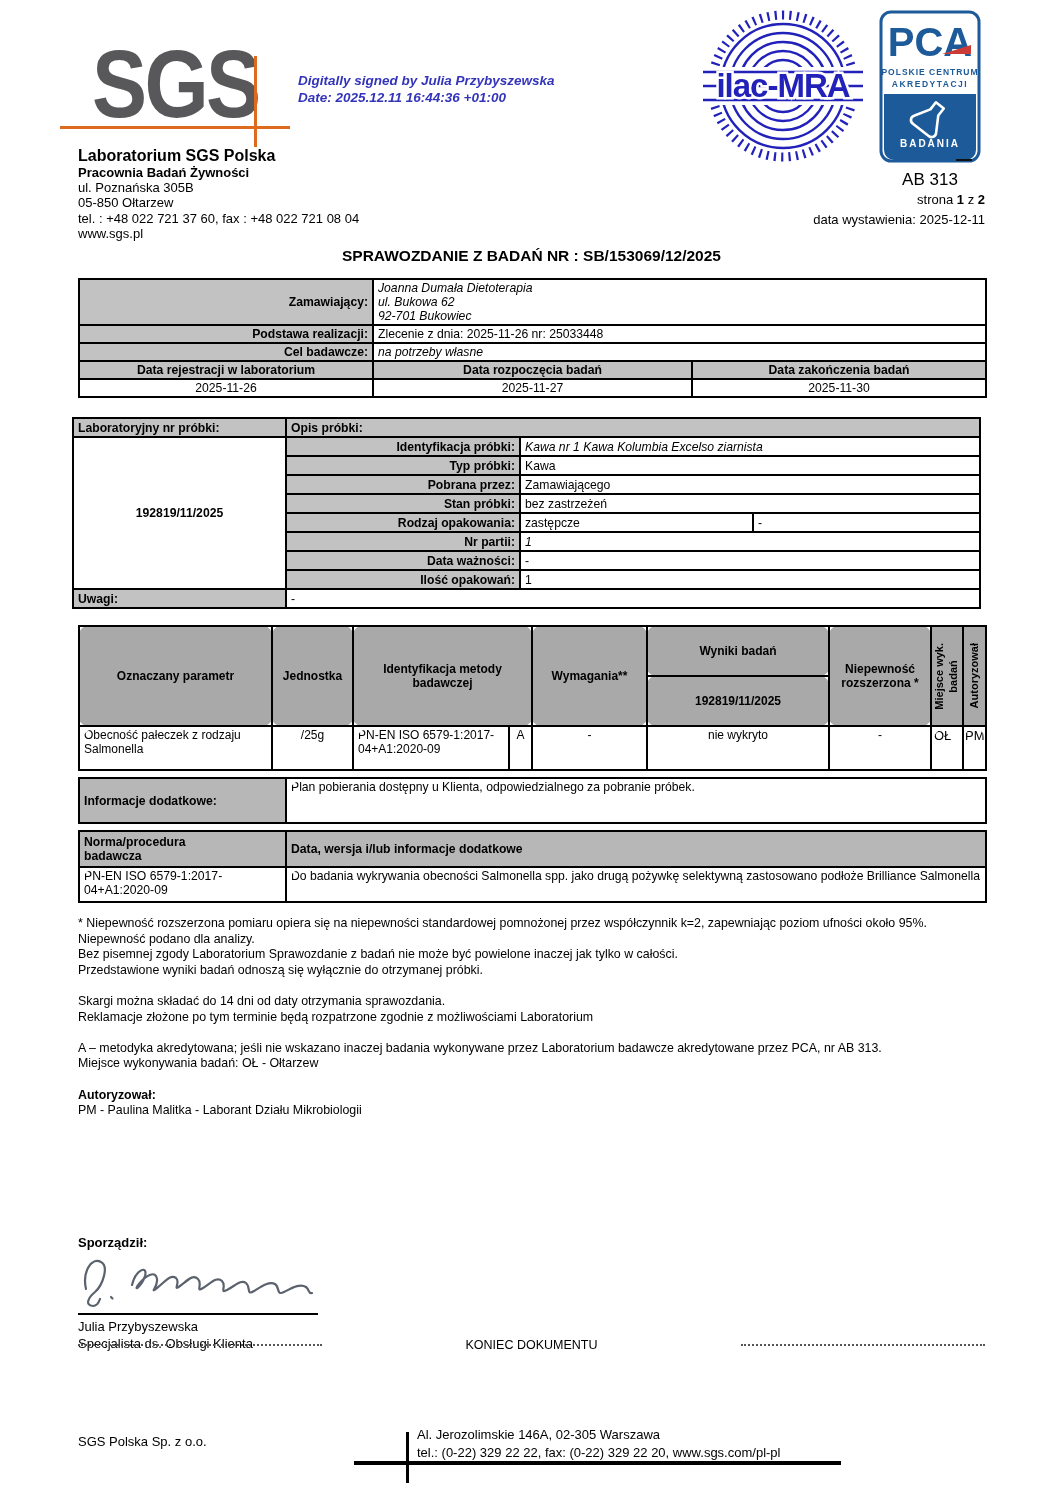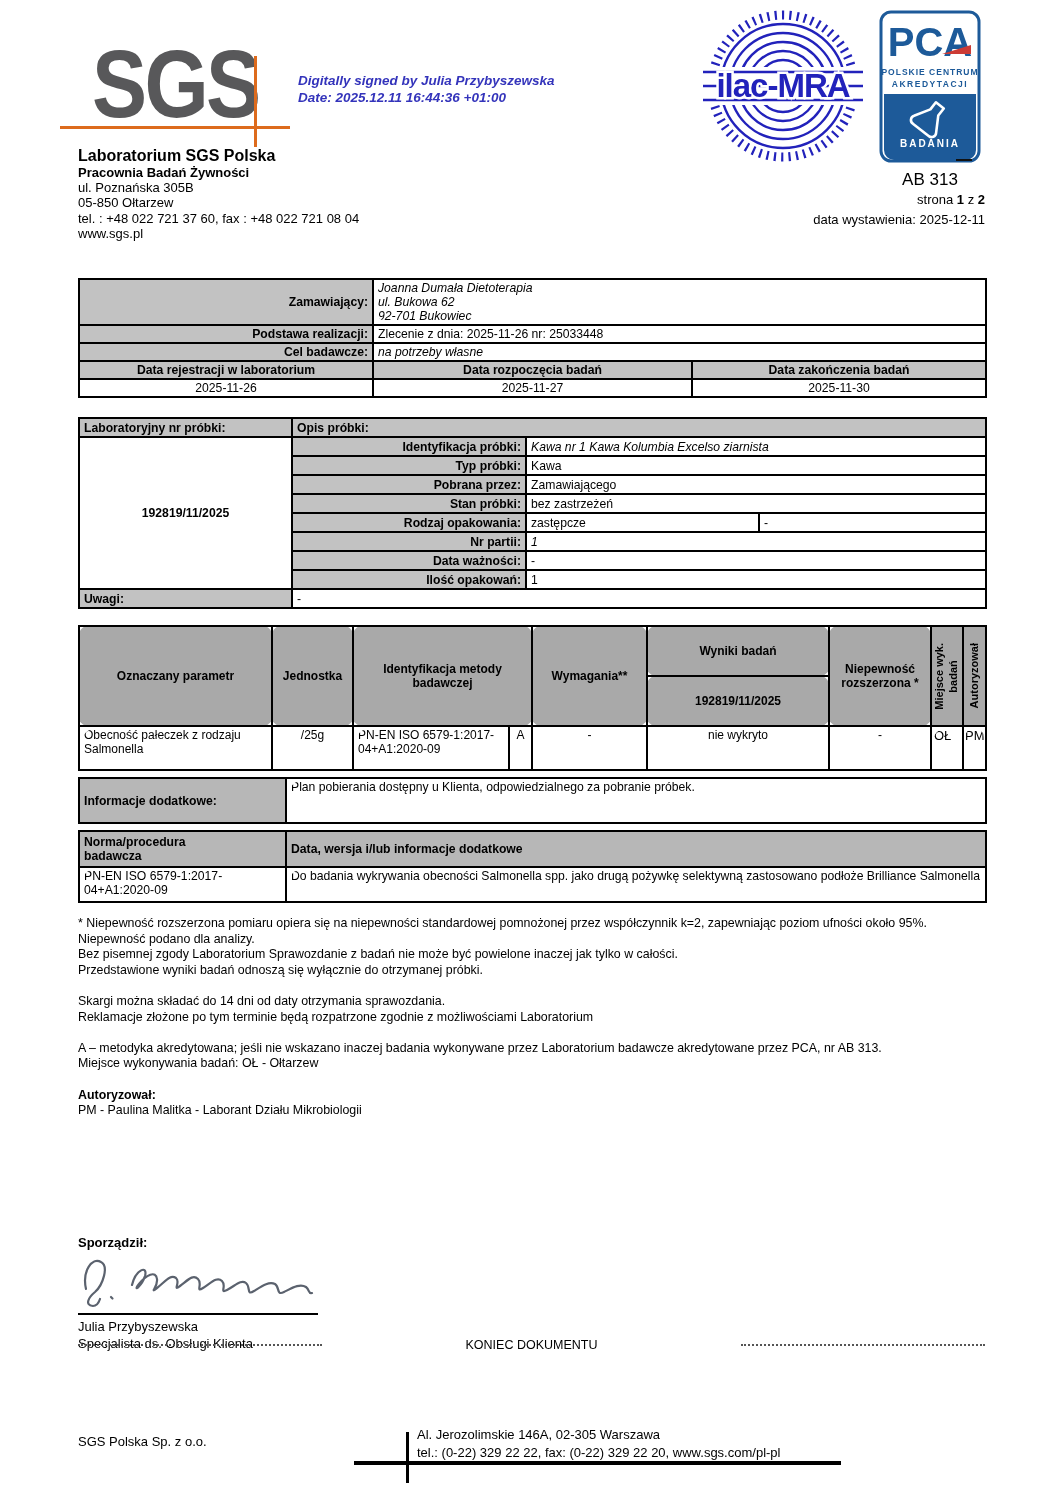--- a/index.html
+++ b/index.html
@@ -40,21 +40,21 @@
   td { border:2px solid #000; padding:1px 4px; vertical-align:middle; overflow:hidden; }
   .gray  { background:#c2c2c2; }
   .dgray { background:#a9a9a9; }
   .mgray { background:#b7b7b7; }
   .lbl { font-weight:bold; text-align:right;margin-left:12px; }
   .blft { font-weight:bold; text-align:left; }
   .ctr { text-align:center; }
   .it { font-style:italic; }
   .top { vertical-align:top;border-radius:18px; }
   .t1 { position:absolute; left:78px; top:278px; }
-  .t2 { position:absolute; left:78px; top:417px; }
+  .t2 { position:absolute; left:72px; top:417px; }
   .t2 td { padding-top:0; padding-bottom:0; height:19px; }
   .t3 { position:absolute; left:78px; top:625px; }
   .t3 td { font-size:12px; }
   .t3 .hd { font-weight:bold; text-align:center;border-radius:9px; }
   .t4 { position:absolute; left:78px; top:777px; }
   .t5 { position:absolute; left:78px; top:830px; }
   .vert-wrap { height:96px; display:flex; align-items:center; justify-content:center; }
   .vert {
     writing-mode:vertical-rl; transform:rotate(180deg);
     font-weight:bold; font-size:11px; line-height:1.25; text-align:center; white-space:pre-line;
@@ -134,20 +134,21 @@
     <div>05-850 Ołtarzew</div>
     <div>tel. : +48 022 721 37 60, fax : +48 022 721 08 04</div>
     <div>www.sgs.pl</div>
   </div>
 
   <div class="page-info">
     <div><span>strona </span><span class="b">1</span><span> z </span><span class="b">2</span></div>
     <div>data wystawienia: 2025-12-11</div>
   </div>
 
+  <div class="report-title">SPRAWOZDANIE Z BADAŃ NR : SB/153069/12/2025</div>
 
   <table class="t1">
     <colgroup>
         <col style="width:294px">
         <col style="width:319px">
         <col style="width:294px">
       </colgroup>
     <tbody>
         <tr>
       <td class="gray lbl">Zamawiający:</td>

